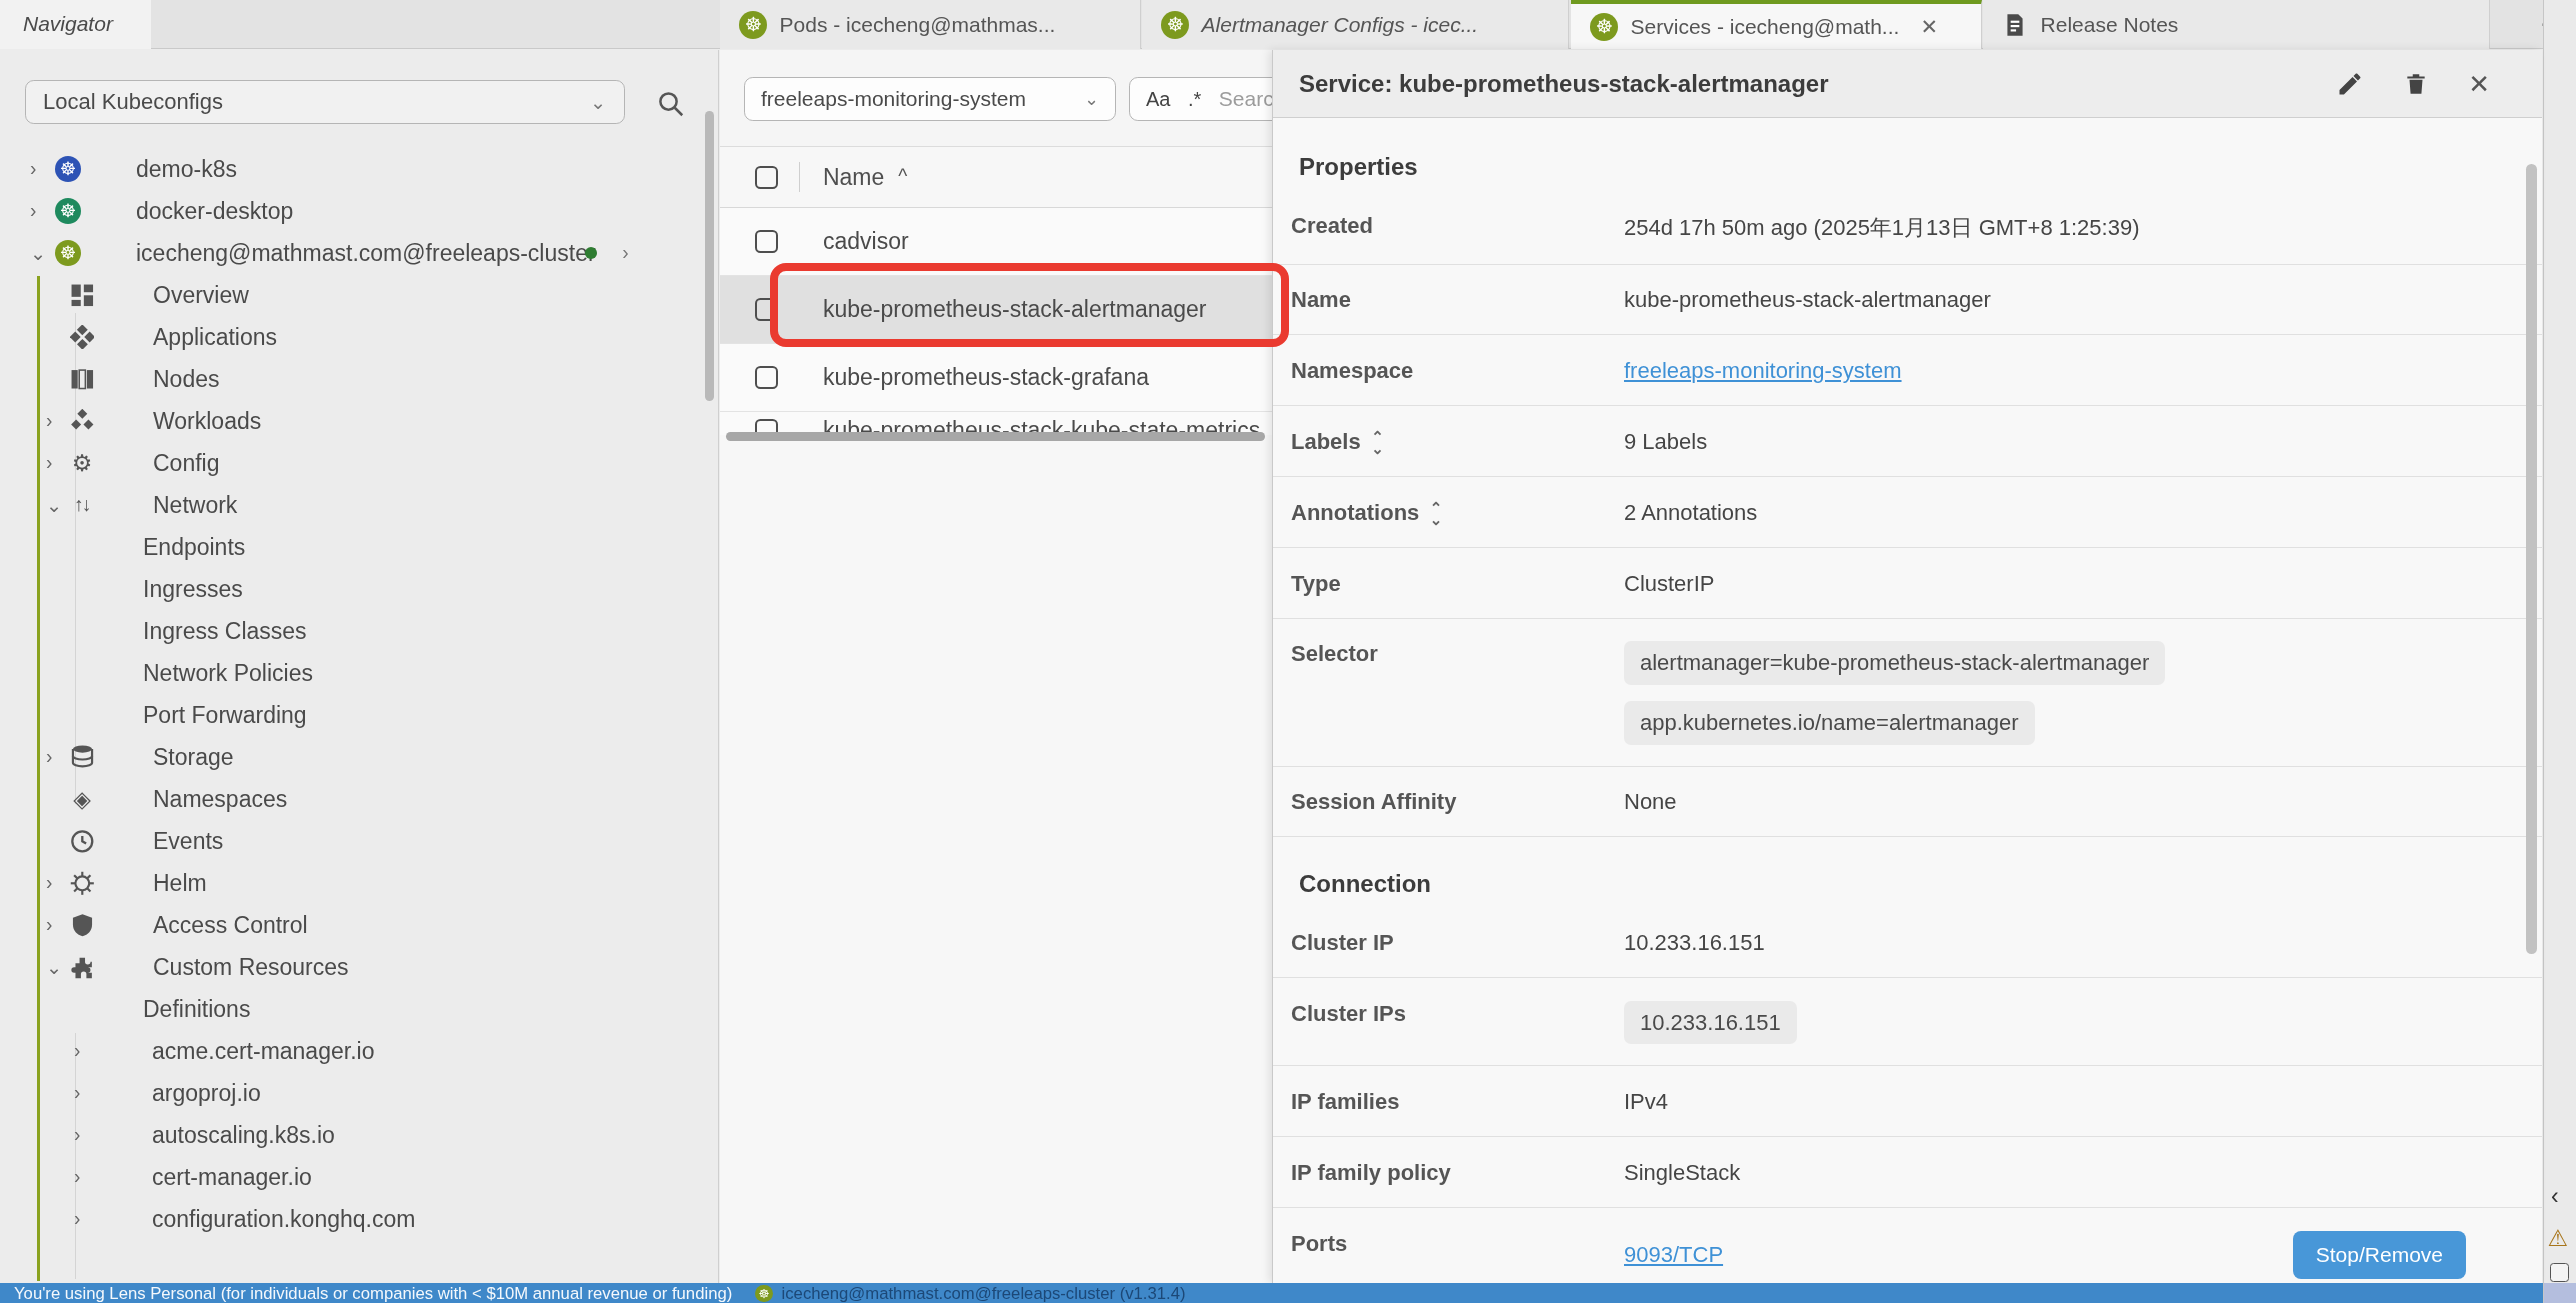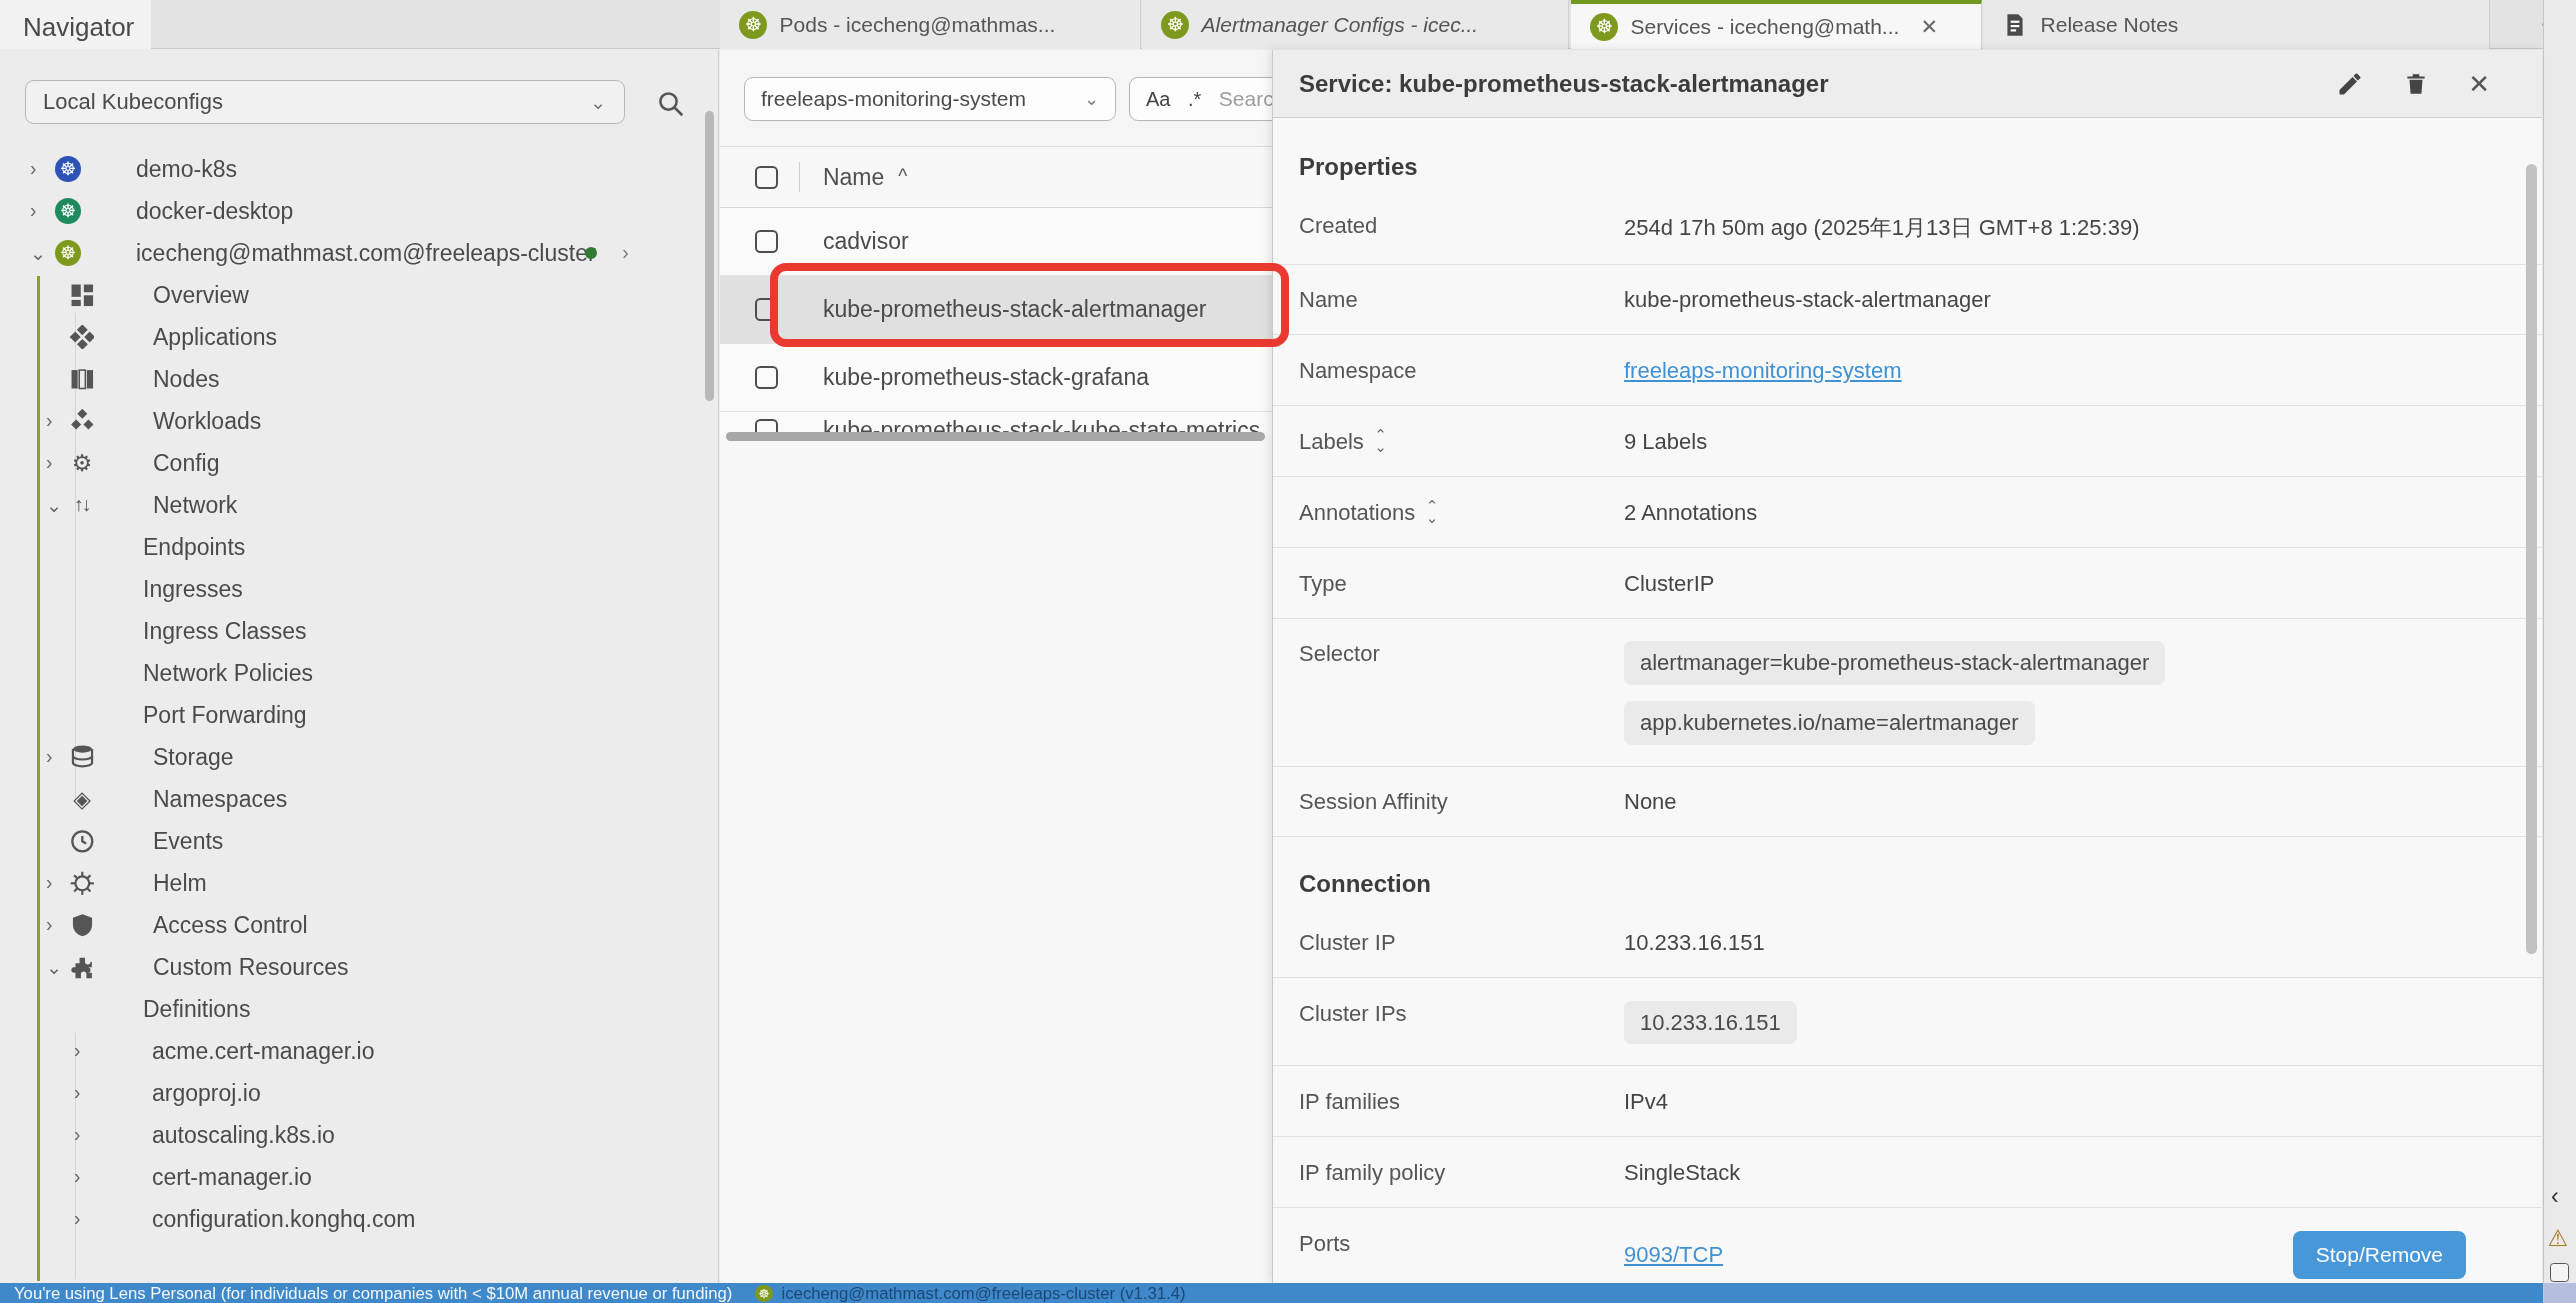--- a/index.html
+++ b/index.html
@@ -3,21 +3,21 @@
 <meta charset="utf-8">
 <style>
   * { margin:0; padding:0; box-sizing:border-box; }
   html,body { width:2576px; height:1304px; overflow:hidden; }
   body { font-family:"Liberation Sans", sans-serif; color:#444; background:#ececec; }
   #root { position:relative; width:2576px; height:1304px; overflow:hidden; background:#ececec; }
 
   
   #titlebar { position:absolute; left:0; top:0; width:2576px; height:49px; background:#e3e3e3; border-bottom:0.9px solid #c9c9c9; }
   #nav-title-seg { position:absolute; left:0; top:0; width:151px; height:49px; background:#f2f2f2; }
-  #nav-title { position:absolute; left:23px; top:12.3px; font-size:26px; color:#4a4a4a; }
+  #nav-title { position:absolute; left:23px; top:12.3px; font-size:21px; color:#4a4a4a;font-style:italic; }
   .tab { position:absolute; top:0; height:49px; background:#e9e9e9; border-right:0.9px solid #cfcfcf; display:flex; align-items:center; gap:12.3px; padding:0 19.3px; font-size:21px; color:#555; overflow:hidden; white-space:nowrap; }
   .tab.active { background:#f7f7f7; border-top:4.4px solid #6f9a1f; }
   .tab .k8s-ic { flex:0 0 auto; }
   .k8s-ic { display:inline-flex; width:28px; height:28px; border-radius:50%; align-items:center; justify-content:center; color:#fff; font-size:19.3px; line-height:1; }
   .k8s-olive { background:#7d9a1e; } .k8s-blue { background:#2d53b5; } .k8s-green { background:#1e8a5e; }
   .tab-close { margin-left:8.8px; font-size:21px; color:#666; }
   .doc-ic { width:26px; height:28px; }
   #tabbar-dots { position:absolute; right:17.5px; top:5.3px; font-size:23px; letter-spacing:2.6px; color:#555; }
 
   
@@ -62,21 +62,21 @@
   #red-annot { position:absolute; left:770px; top:263px; width:519px; height:84px; border:8px solid #ea3a2f; border-radius:16px; z-index:60; pointer-events:none; }
 
   
   #panel { position:absolute; left:1272px; top:50px; width:1270px; height:1233px; background:#f8f8f8; border-left:0.9px solid #c9c9c9; box-shadow:-3.5px 0 8.8px rgba(0,0,0,.10); z-index:40; overflow:hidden; }
   #panel-hd { position:absolute; left:0; top:0; width:1270px; height:68px; background:#ededed; border-bottom:1.8px solid #cfcfcf; display:flex; align-items:center; }
   #panel-title { margin-left:26px; font-size:24px; font-weight:bold; color:#3c3c3c; }
   #panel-actions { position:absolute; right:53px; top:0; height:68px; display:flex; align-items:center; gap:39px; }
   #panel-body { position:absolute; left:0; top:70px; width:1270px; height:1163px; }
   .sect-hd { font-size:24px; font-weight:bold; color:#3c3c3c; margin:33px 0 8.8px 26px; }
   .drow { position:relative; display:flex; border-bottom:0.9px solid #e0e0e0; padding:21px 0; min-height:67px; align-items:flex-start; }
-  .drow .dl { width:351px; flex:0 0 auto; padding-left:26px; font-size:22px; color:#555; display:flex; align-items:flex-start; gap:10.5px; padding-top:1.8px; }
+  .drow .dl { width:351px; flex:0 0 auto; padding-left:18px; font-size:22px; color:#555; display:flex; align-items:flex-end; gap:10.5px; padding-top:1.8px;font-weight:bold; }
   .drow .dv { font-size:22px; color:#454545; padding-top:1.8px; }
   .drow .dv a { color:#3f91d6; text-decoration:underline; }
   .tgl { font-size:15px; color:#666; line-height:.8; display:inline-flex; flex-direction:column; }
   .badge { display:inline-block; background:#eaeaea; border-radius:7px; padding:8.8px 16px; font-size:22px; color:#4a4a4a; margin-bottom:16px; }
   .port-line { display:flex; align-items:center; width:842px; margin-bottom:23px; }
   .port-line a { color:#3f91d6; text-decoration:underline; font-size:22px; }
   .btn { margin-left:auto; background:#4897d8; color:#fff; border:none; border-radius:8px; font-size:21px; padding:12.3px 23px; font-family:"Liberation Sans",sans-serif; }
   #panel-scroll { position:absolute; right:5.3px; top:114px; width:10.5px; height:790px; background:#c2c2c2; border-radius:5.3px; }
 
   

